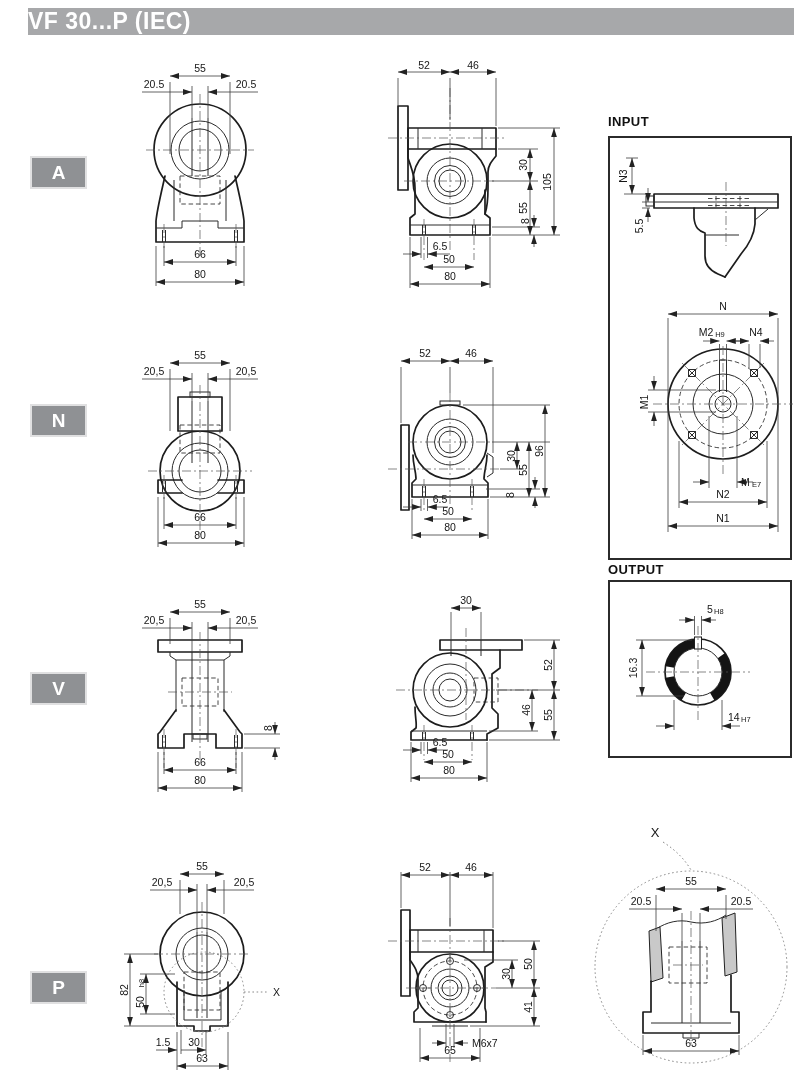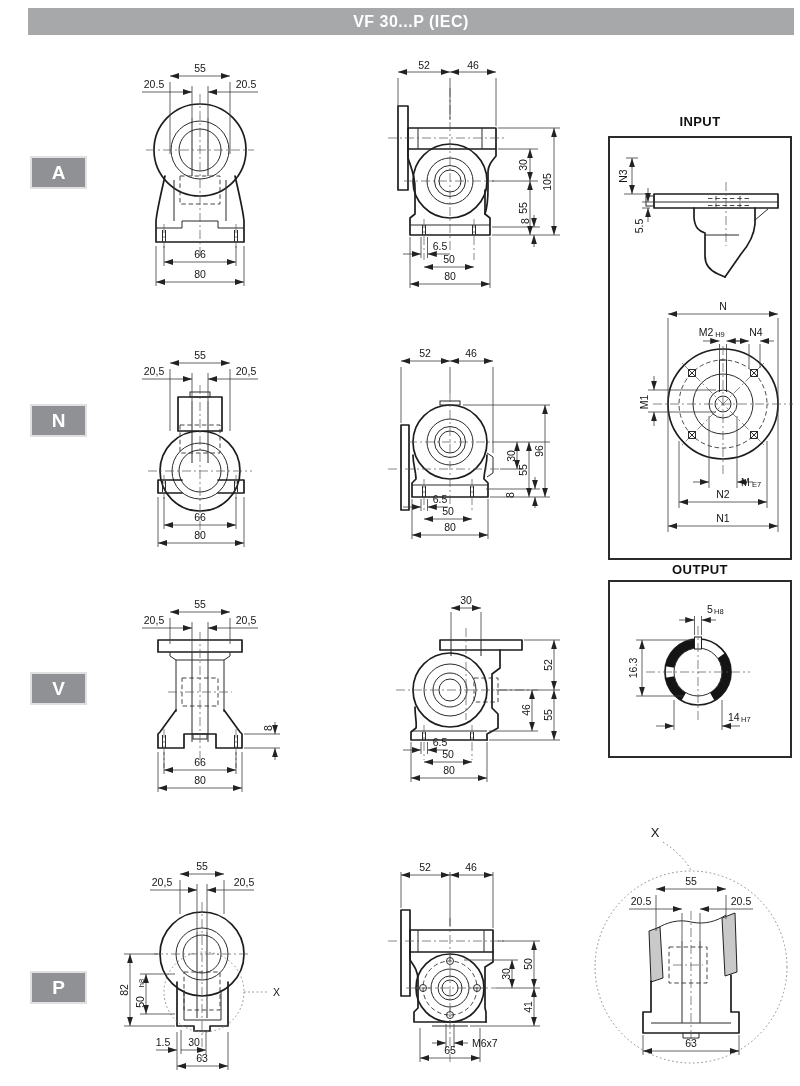--- a/index.html
+++ b/index.html
@@ -1,25 +1,25 @@
 <!DOCTYPE html>
 <html><head>
 <meta charset="utf-8">
 <style>
   html,body{margin:0;padding:0;background:#fff;}
   .page{position:relative;width:800px;height:1086px;background:#fff;overflow:hidden;
         font-family:"Liberation Sans",sans-serif;}
   .titlebar{position:absolute;left:28px;top:8px;width:766px;height:27px;background:#a7a8aa;
-            color:#fff;font-weight:bold;font-size:16px;line-height:27px;text-align:center;
+            color:#fff;font-weight:bold;font-size:23px;line-height:27px;
             letter-spacing:.5px;}
   .badge{position:absolute;left:30px;width:53px;height:29px;background:#8f9194;
          border:2px solid #e0e0e1;color:#fff;font-weight:bold;font-size:19px;line-height:29px;
          text-align:center;}
   .panel{position:absolute;border:2px solid #2b2b2b;background:#fff;}
-  .plabel{position:absolute;width:184px;text-align:center;font-weight:bold;font-size:13px;
+  .plabel{position:absolute;width:184px;text-align:left;font-weight:bold;font-size:13px;
           color:#111;letter-spacing:.4px;}
   svg{position:absolute;overflow:visible;}
   .obj{stroke:#1d1d1d;stroke-width:1.7;fill:none;stroke-linejoin:round;stroke-linecap:round;}
   .ob2{stroke:#2a2a2a;stroke-width:1;fill:none;}
   .dim{stroke:#3d3d3d;stroke-width:.8;fill:none;}
   .cl{stroke:#555;stroke-width:.7;fill:none;stroke-dasharray:9 3 2 3;}
   .hid{stroke:#333;stroke-width:.9;fill:none;stroke-dasharray:4.5 2.8;}
   .dot{stroke:#8a8a8a;stroke-width:1;fill:none;stroke-dasharray:1.6 2.6;}
   .wf{fill:#fff;stroke:none;}
   .blk{fill:#141414;stroke:none;}

